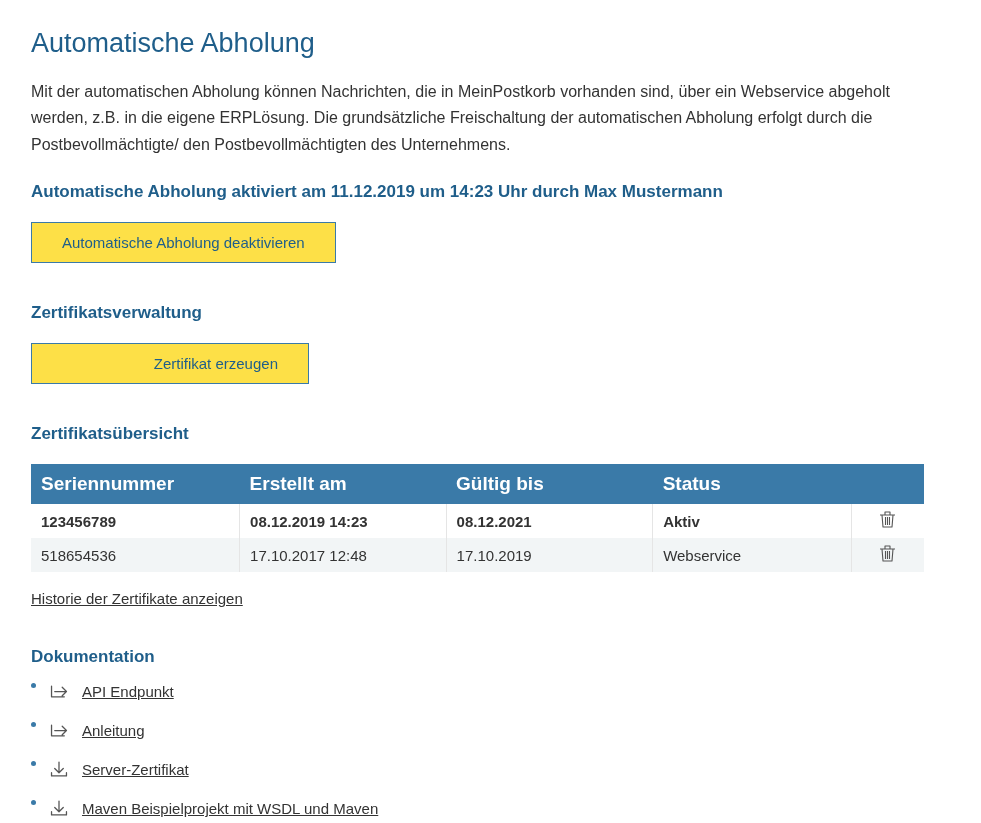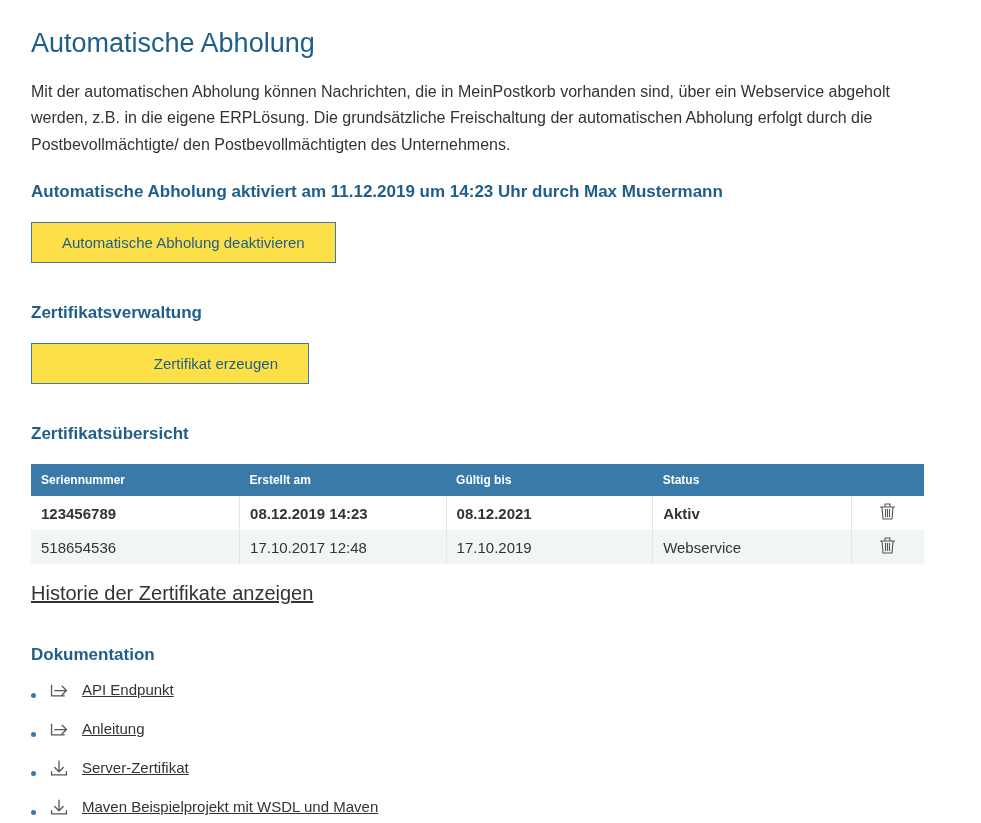--- a/index.html
+++ b/index.html
@@ -46,50 +46,50 @@
     width: 893px;
     border-collapse: collapse;
     margin-bottom: 18px;
   }
   table.cert-table thead th {
     background: #3a7aa8;
     color: #fff;
     font-weight: 600;
     text-align: left;
     padding: 9px 10px;
-    font-size: 12px;
+    font-size: 19px;
   }
   table.cert-table tbody td {
     padding: 7px 10px;
     font-size: 15px;
     color: #333;
     border-left: 1px solid #e5e5e5;
     vertical-align: middle;
   }
   table.cert-table tbody td:first-child { border-left: none; }
   table.cert-table tbody tr:nth-child(even) td { background: #f2f5f6; }
   table.cert-table tbody tr:nth-child(odd) td { background: #fff; }
   .trash-cell { text-align: center; width: 72px; }
   .trash-icon { width: 15px; height: 17px; display: inline-block; color: #555; cursor: pointer; }
   a.history-link {
     color: #333;
-    font-size: 20px;
+    font-size: 15px;
     text-decoration: underline;
     display: inline-block;
     margin-bottom: 30px;
   }
   h2.doc-heading { margin-top: 10px; margin-bottom: 16px; }
   ul.doc-list {
     list-style: none;
     padding: 0;
     margin: 0;
   }
   ul.doc-list li {
     display: flex;
-    align-items: flex-end;
+    align-items: flex-start;
     gap: 14px;
     margin-bottom: 22px;
     font-size: 15px;
   }
   ul.doc-list li .bullet {
     width: 5px; height: 5px; border-radius: 50%;
     background: #3a7aa8;
     flex-shrink: 0;
   }
   ul.doc-list li .doc-icon {

